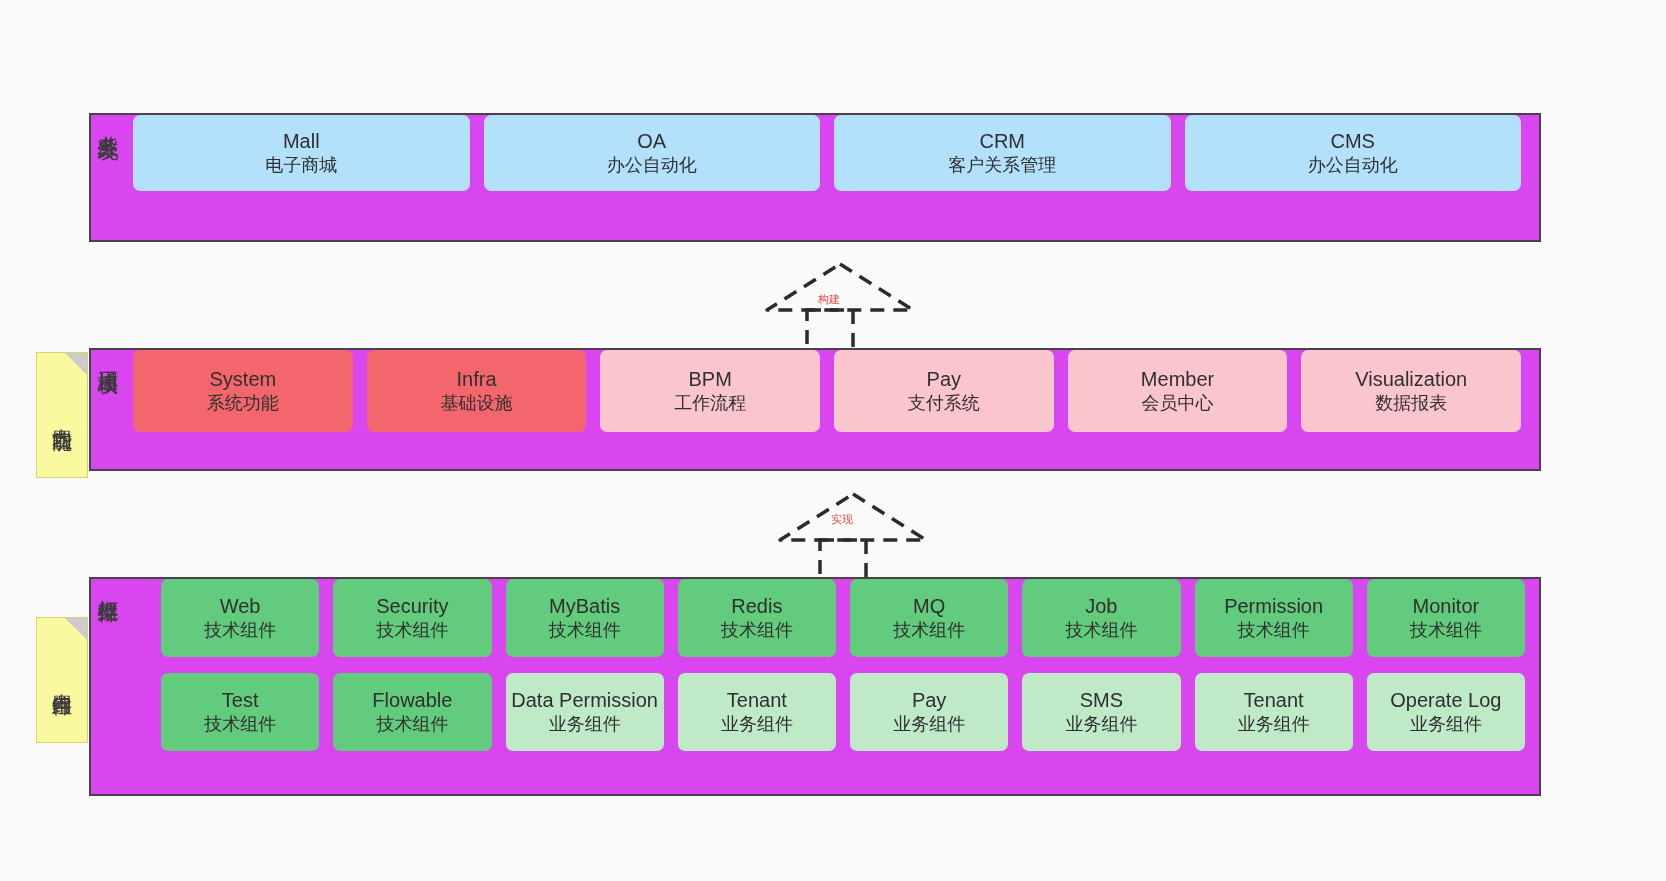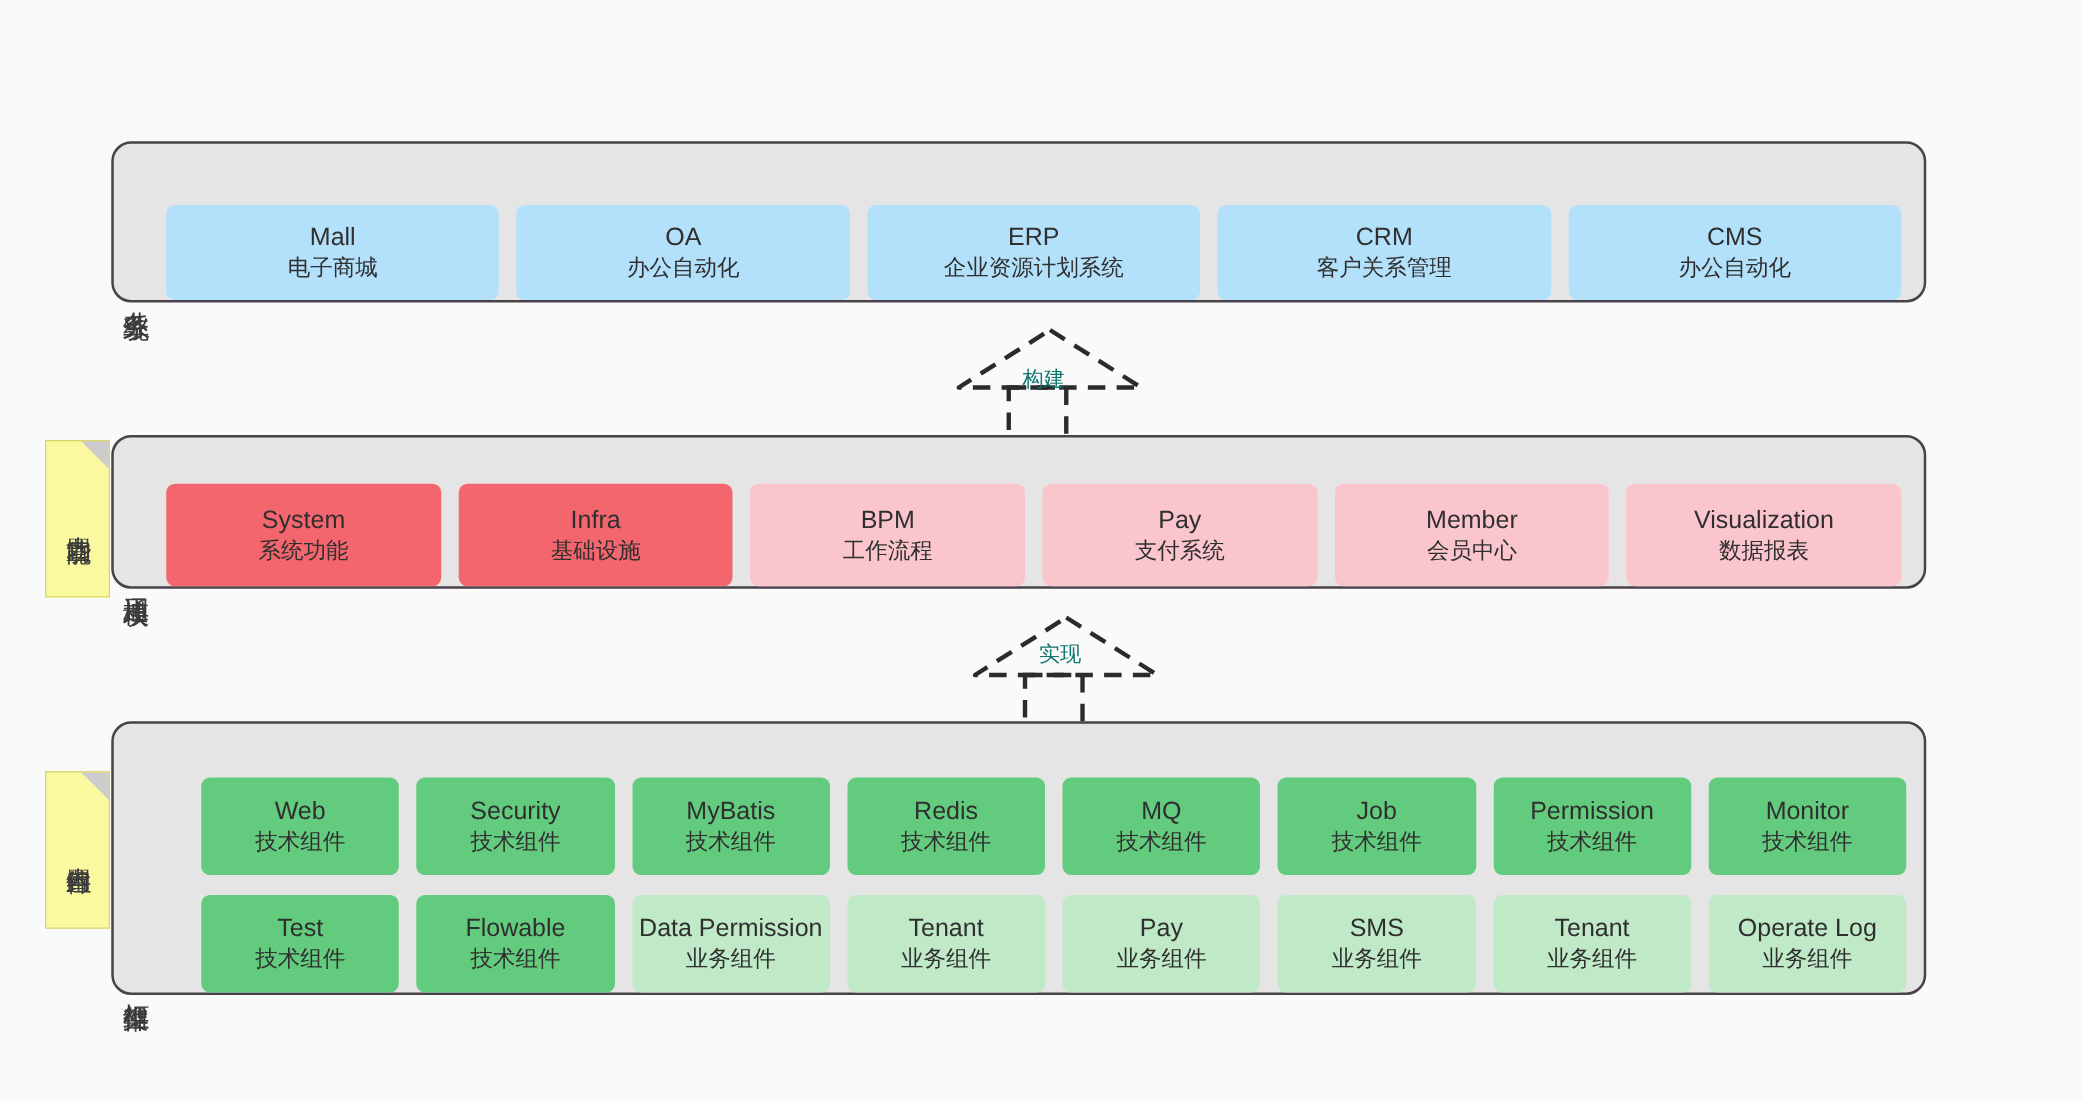--- a/index.html
+++ b/index.html
@@ -21,25 +21,25 @@
     position: absolute;
     left: 0; top: 0;
     width: 1666px;
     height: 881px;
   }
 
   
   .layer {
     position: absolute;
     box-sizing: border-box;
-    background: #e5e5e5;
+    background: #d946ef;
     border: 2px solid #4a424a;
-    border-radius: 16px;
-    display: flex;
-    align-items: flex-end;
+    border-radius: 0;
+    display: flex;
+    align-items: flex-start;
   }
   .layer-title {
     flex: 0 0 auto;
     width: 34px;
     display: flex;
     align-items: center;
     justify-content: center;
     font-size: 21px;
     line-height: 1.14;
     letter-spacing: 1px;
@@ -131,22 +131,22 @@
     border-top: 22px solid #cccccc;
   }
 
   
   .arrow {
     position: absolute;
     pointer-events: none;
   }
   .arrow-label {
     position: absolute;
-    font-size: 17px;
-    color: #0f766e;
+    font-size: 11px;
+    color: #ef4444;
     background: transparent;
     white-space: nowrap;
   }
 </style>
 </head>
 <body>
 
 <div id="canvas">
 
   <div class="layer" id="layer-business" style="left:89px; top:113px; width:1452px; height:129px;">
@@ -154,24 +154,20 @@
     <div class="layer-body">
       <div class="card biz-card">
         <div class="ttl">Mall</div>
         <div class="sub">电子商城</div>
       </div>
       <div class="card biz-card">
         <div class="ttl">OA</div>
         <div class="sub">办公自动化</div>
       </div>
       <div class="card biz-card">
-        <div class="ttl">ERP</div>
-        <div class="sub">企业资源计划系统</div>
-      </div>
-      <div class="card biz-card">
         <div class="ttl">CRM</div>
         <div class="sub">客户关系管理</div>
       </div>
       <div class="card biz-card">
         <div class="ttl">CMS</div>
         <div class="sub">办公自动化</div>
       </div>
     </div>
   </div>
 

